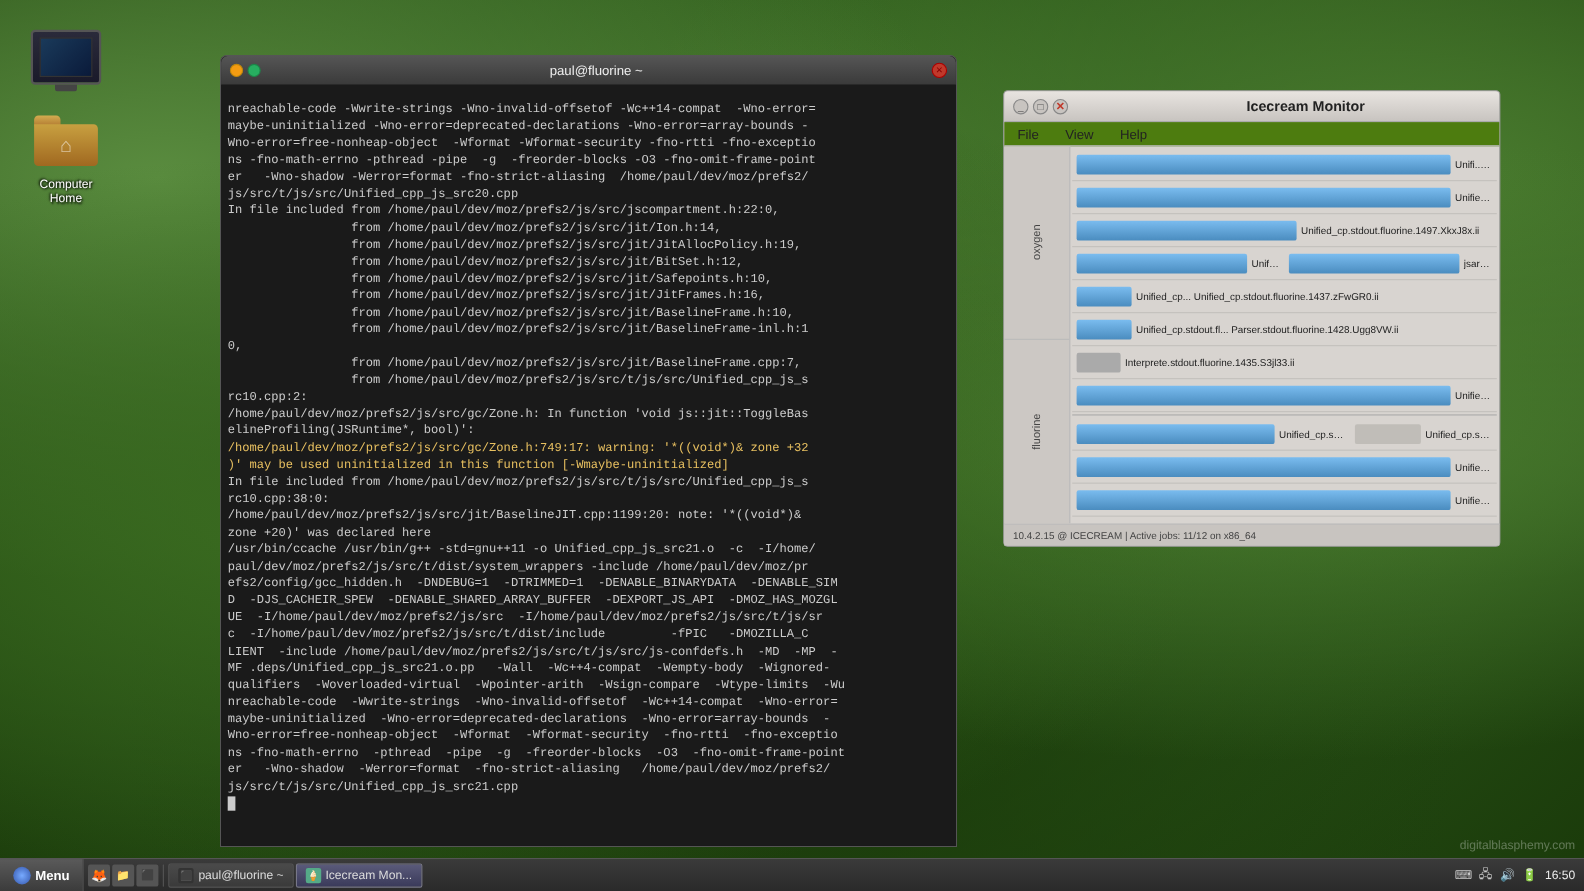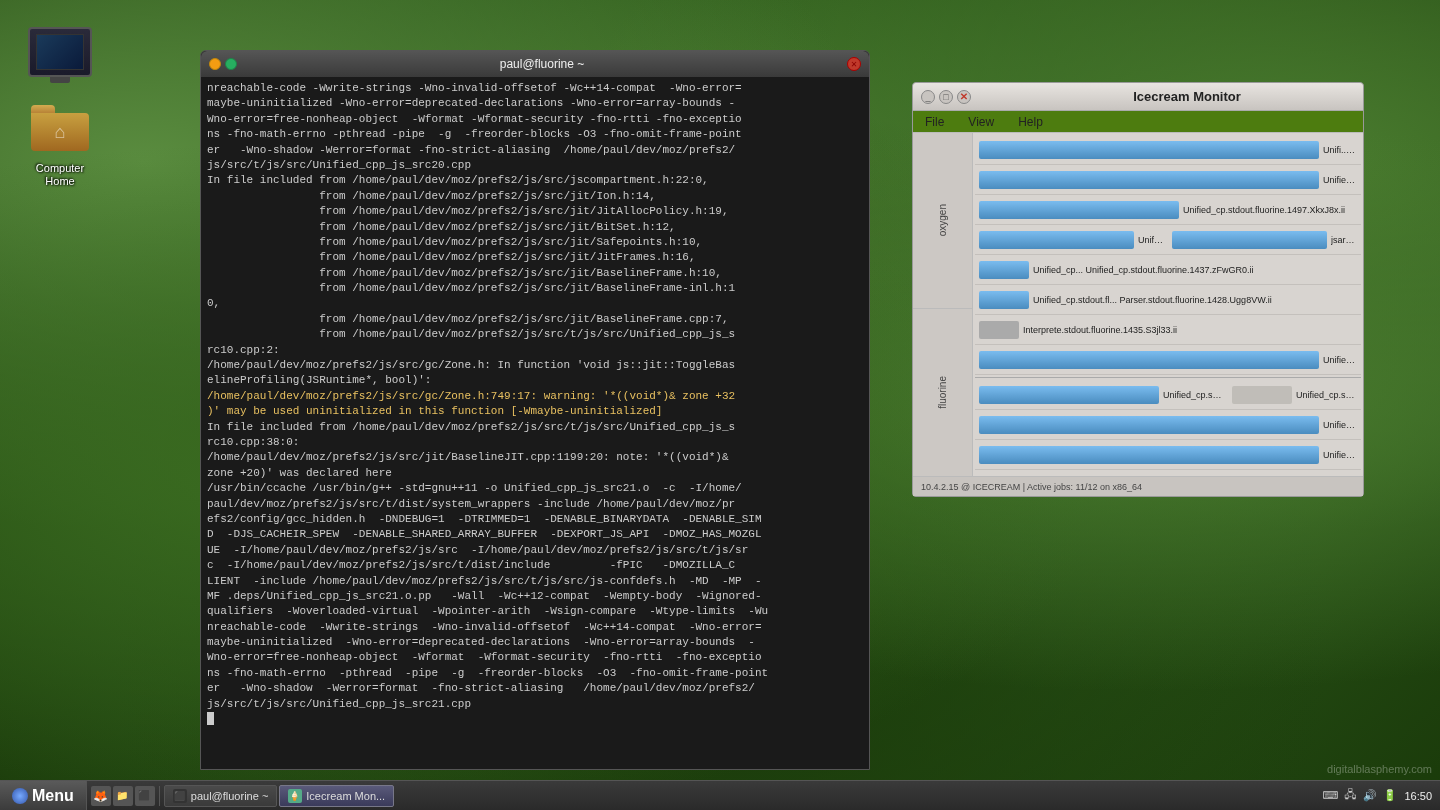--- a/index.html
+++ b/index.html
@@ -177,21 +177,21 @@
       height: 12px;
       border-radius: 50%;
       border: 1px solid rgba(0,0,0,0.3);
       cursor: pointer;
     }
     .term-min { background: #f39c12; border-color: #c0870a; }
     .term-max { background: #27ae60; border-color: #1e8449; }
     .terminal-content {
       flex: 1;
       overflow: hidden;
-      padding: 4px 6px;
+      padding: 16px 6px;
       color: #ccc;
       font-size: 11px;
       line-height: 1.4;
       background: #1a1a1a;
     }
     .terminal-line {
       white-space: pre-wrap;
       word-break: break-all;
     }
     .terminal-line.warning { color: #e8c060; }
@@ -338,21 +338,21 @@
       z-index: 100;
       border-top: 1px solid #555;
     }
     .taskbar-start {
       height: 30px;
       padding: 0 12px;
       background: linear-gradient(180deg, #5a5a5a 0%, #3a3a3a 100%);
       display: flex;
       align-items: center;
       color: white;
-      font-size: 16px;
+      font-size: 12px;
       font-weight: bold;
       cursor: pointer;
       border-right: 1px solid #555;
       gap: 4px;
       justify-content: flex-end;
     }
     .start-icon {
       width: 16px;
       height: 16px;
       background: radial-gradient(circle, #7af 0%, #35a 100%);
@@ -499,21 +499,21 @@
     <div class="terminal-line">rc10.cpp:38:0:</div>
     <div class="terminal-line">/home/paul/dev/moz/prefs2/js/src/jit/BaselineJIT.cpp:1199:20: note: '*((void*)&amp;</div>
     <div class="terminal-line">zone +20)' was declared here</div>
     <div class="terminal-line">/usr/bin/ccache /usr/bin/g++ -std=gnu++11 -o Unified_cpp_js_src21.o  -c  -I/home/</div>
     <div class="terminal-line">paul/dev/moz/prefs2/js/src/t/dist/system_wrappers -include /home/paul/dev/moz/pr</div>
     <div class="terminal-line">efs2/config/gcc_hidden.h  -DNDEBUG=1  -DTRIMMED=1  -DENABLE_BINARYDATA  -DENABLE_SIM</div>
     <div class="terminal-line">D  -DJS_CACHEIR_SPEW  -DENABLE_SHARED_ARRAY_BUFFER  -DEXPORT_JS_API  -DMOZ_HAS_MOZGL</div>
     <div class="terminal-line">UE  -I/home/paul/dev/moz/prefs2/js/src  -I/home/paul/dev/moz/prefs2/js/src/t/js/sr</div>
     <div class="terminal-line">c  -I/home/paul/dev/moz/prefs2/js/src/t/dist/include         -fPIC   -DMOZILLA_C</div>
     <div class="terminal-line">LIENT  -include /home/paul/dev/moz/prefs2/js/src/t/js/src/js-confdefs.h  -MD  -MP  -</div>
-    <div class="terminal-line">MF .deps/Unified_cpp_js_src21.o.pp   -Wall  -Wc++12-compat  -Wempty-body  -Wignored-</div>
+    <div class="terminal-line">MF .deps/Unified_cpp_js_src21.o.pp   -Wall  -Wc++4-compat  -Wempty-body  -Wignored-</div>
     <div class="terminal-line">qualifiers  -Woverloaded-virtual  -Wpointer-arith  -Wsign-compare  -Wtype-limits  -Wu</div>
     <div class="terminal-line">nreachable-code  -Wwrite-strings  -Wno-invalid-offsetof  -Wc++14-compat  -Wno-error=</div>
     <div class="terminal-line">maybe-uninitialized  -Wno-error=deprecated-declarations  -Wno-error=array-bounds  -</div>
     <div class="terminal-line">Wno-error=free-nonheap-object  -Wformat  -Wformat-security  -fno-rtti  -fno-exceptio</div>
     <div class="terminal-line">ns -fno-math-errno  -pthread  -pipe  -g  -freorder-blocks  -O3  -fno-omit-frame-point</div>
     <div class="terminal-line">er   -Wno-shadow  -Werror=format  -fno-strict-aliasing   /home/paul/dev/moz/prefs2/</div>
     <div class="terminal-line">js/src/t/js/src/Unified_cpp_js_src21.cpp</div>
     <div class="terminal-line"><span class="terminal-cursor"></span></div>
   </div>
 </div>

